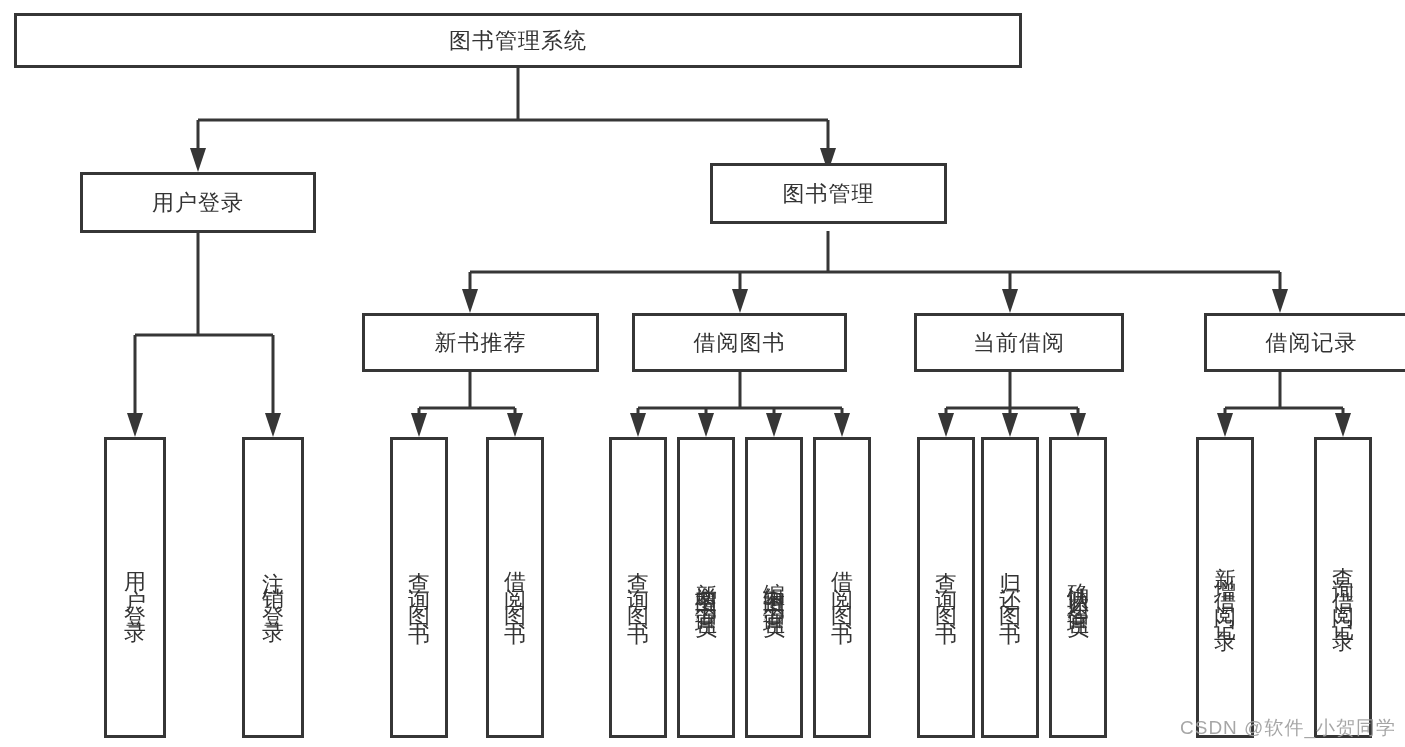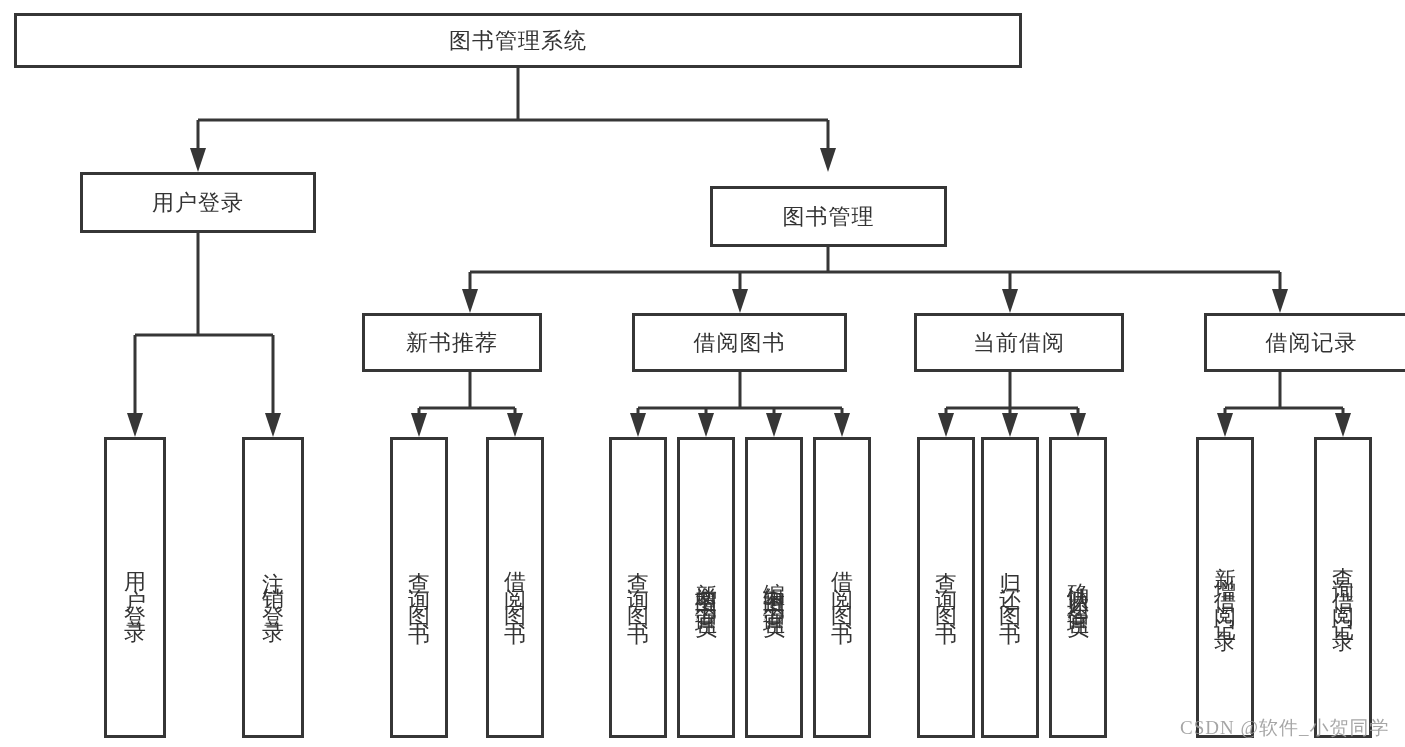--- a/index.html
+++ b/index.html
@@ -1,18 +1,18 @@
 <!DOCTYPE html>
 <html><head>
 <meta charset="utf-8">
 <style>
   html,body{margin:0;padding:0;background:#ffffff;}
   .stage{
     position:relative;width:1405px;height:747px;background:#ffffff;overflow:hidden;
-    font-family:Liberation Serif, serif;color:#333333;
+    font-family:Liberation Sans, sans-serif;color:#333333;
   }
   .wires{position:absolute;left:0;top:0;width:1405px;height:747px;}
   .node{
     position:absolute;background:#ffffff;border:3px solid #363636;
     box-sizing:border-box;display:grid;place-items:center;
   }
   .lbl{font-size:22px;color:#333333;white-space:nowrap;}
   .h .lbl{letter-spacing:1px;}
   .v{
     writing-mode:vertical-rl;
@@ -64,25 +64,25 @@
     </g>
   </svg>
 
   <div class="node h" style="left:14px;top:13px;width:1008px;height:55px">
     <span class="lbl">图书管理系统</span>
   </div>
 
   <div class="node h" style="left:80px;top:172px;width:236px;height:61px">
     <span class="lbl">用户登录</span>
   </div>
-  <div class="node h" style="left:710px;top:186px;width:237px;height:61px">
+  <div class="node h" style="left:710px;top:163px;width:237px;height:61px">
     <span class="lbl">图书管理</span>
   </div>
 
-  <div class="node h" style="left:362px;top:313px;width:180px;height:59px">
+  <div class="node h" style="left:362px;top:313px;width:237px;height:59px">
     <span class="lbl">新书推荐</span>
   </div>
   <div class="node h" style="left:632px;top:313px;width:215px;height:59px">
     <span class="lbl">借阅图书</span>
   </div>
   <div class="node h" style="left:914px;top:313px;width:210px;height:59px">
     <span class="lbl">当前借阅</span>
   </div>
   <div class="node h" style="left:1204px;top:313px;width:215px;height:59px">
     <span class="lbl">借阅记录</span>

